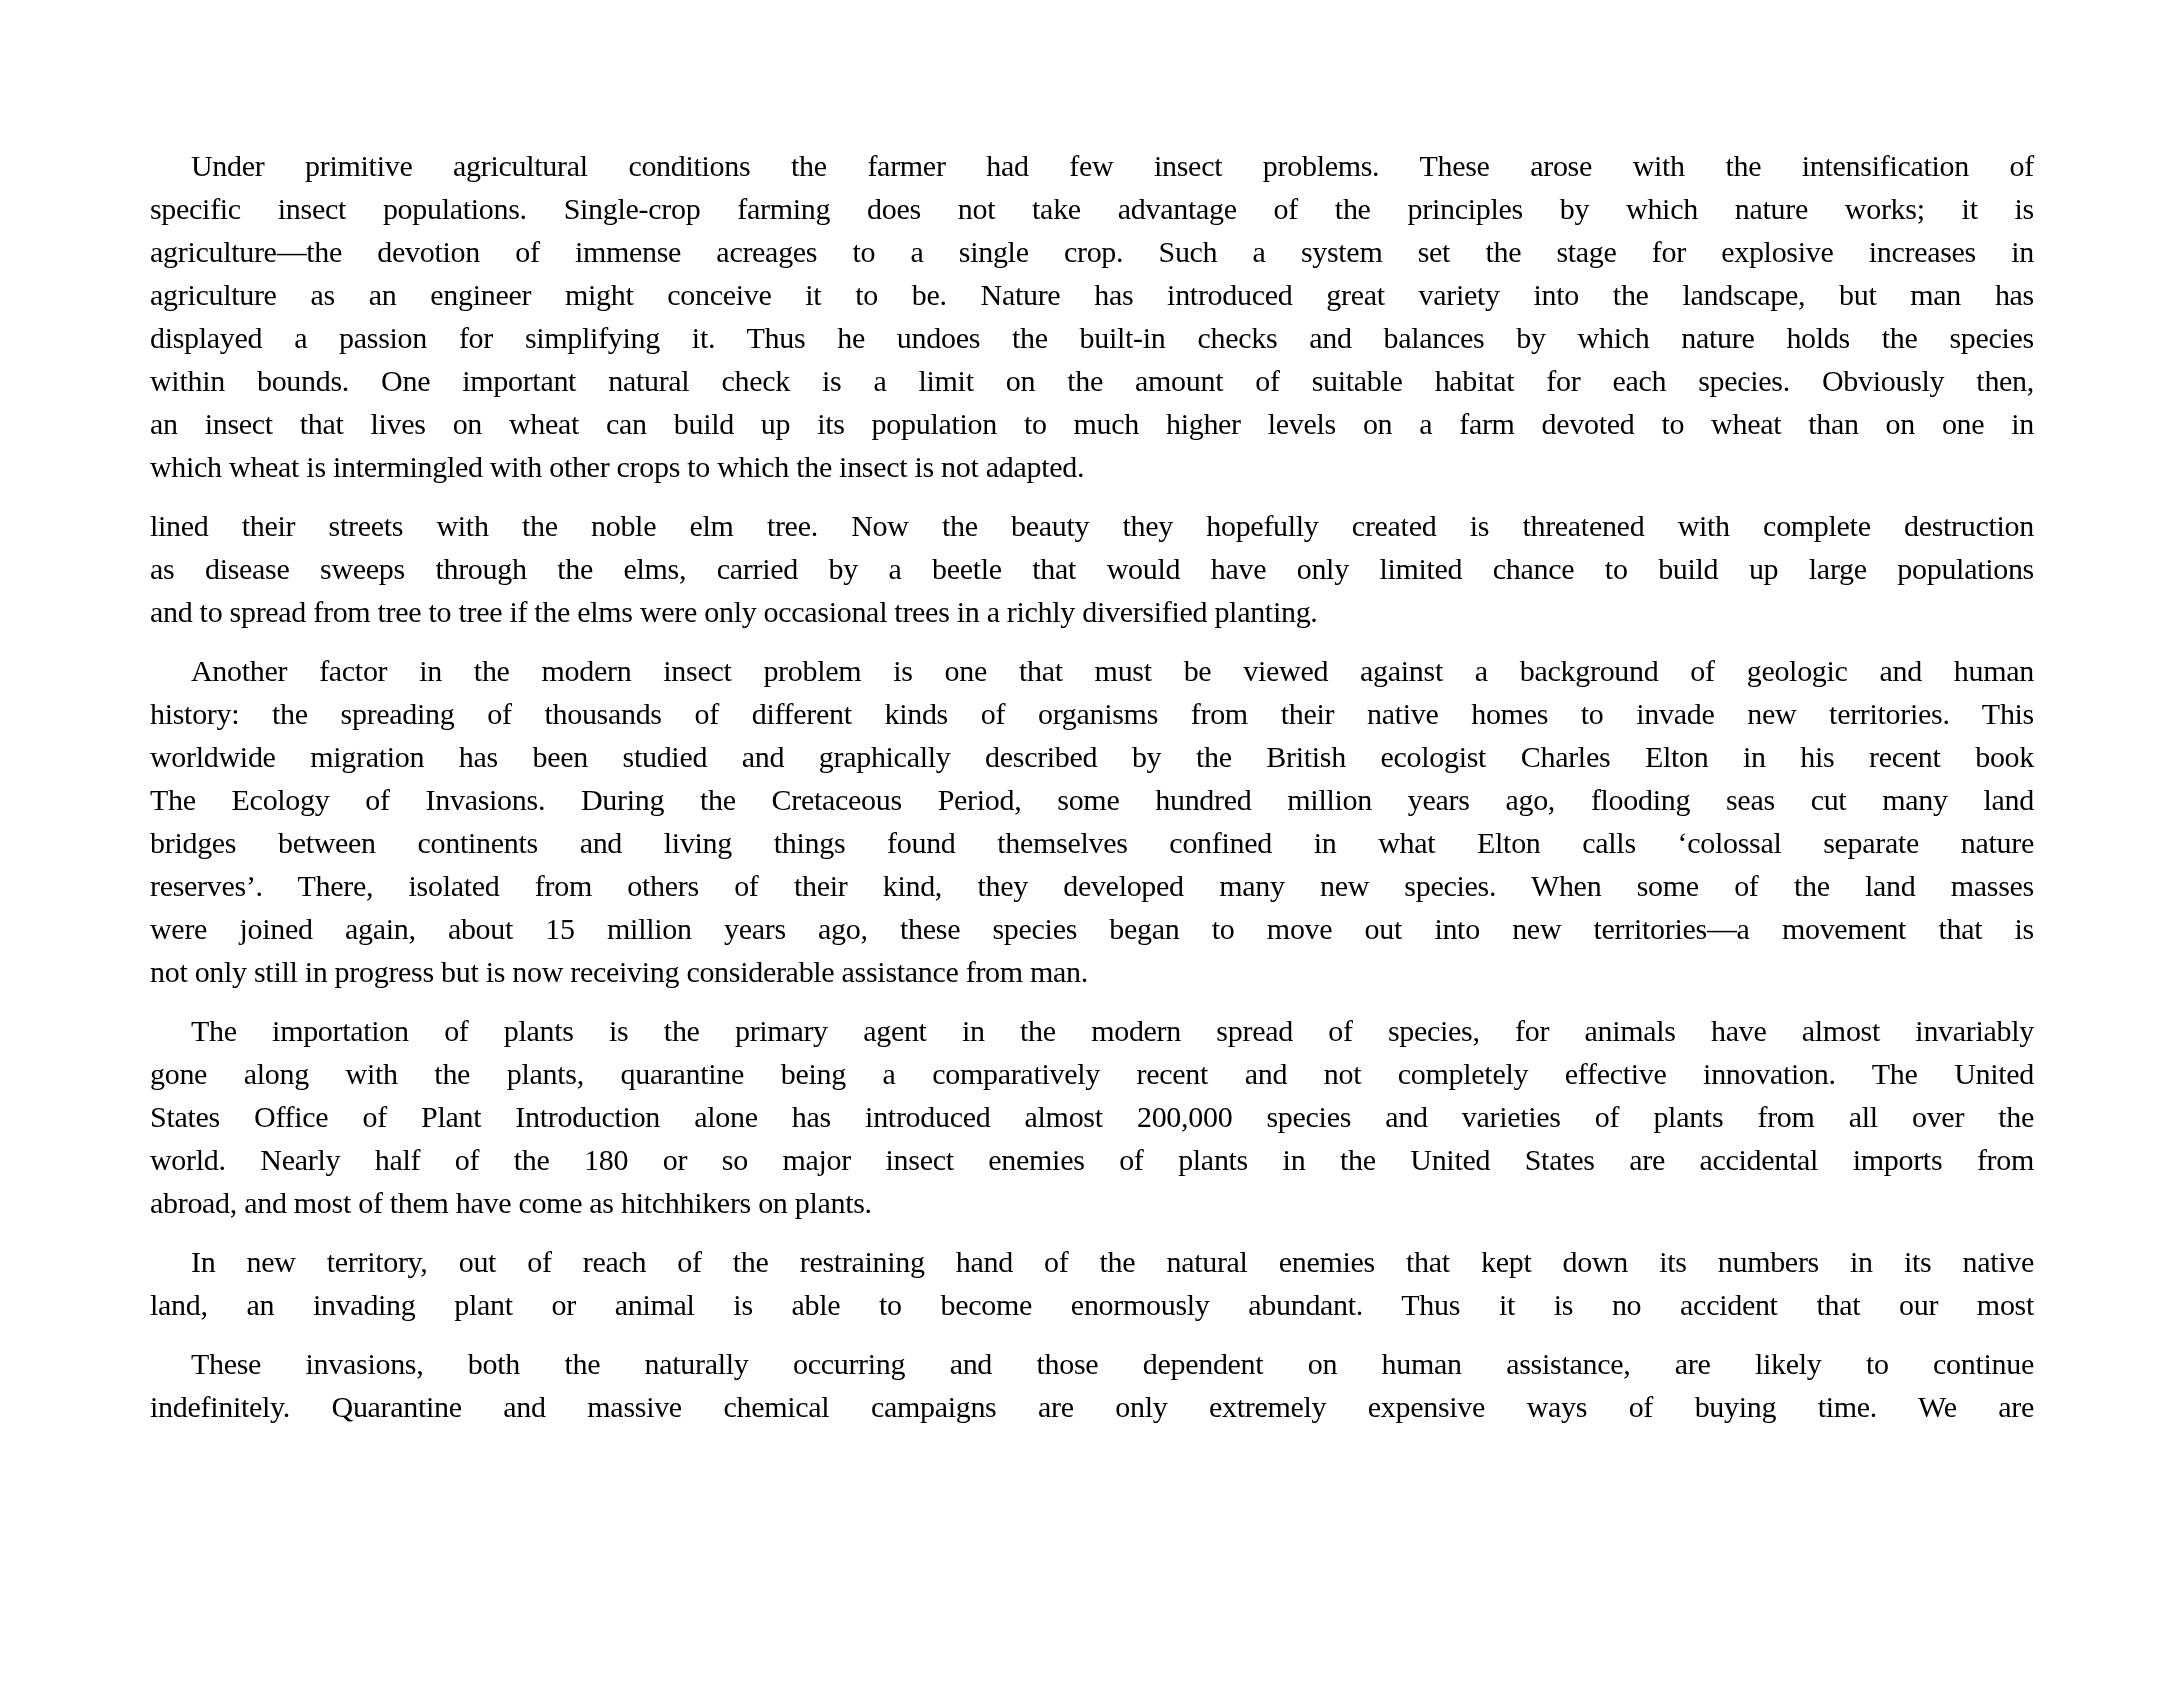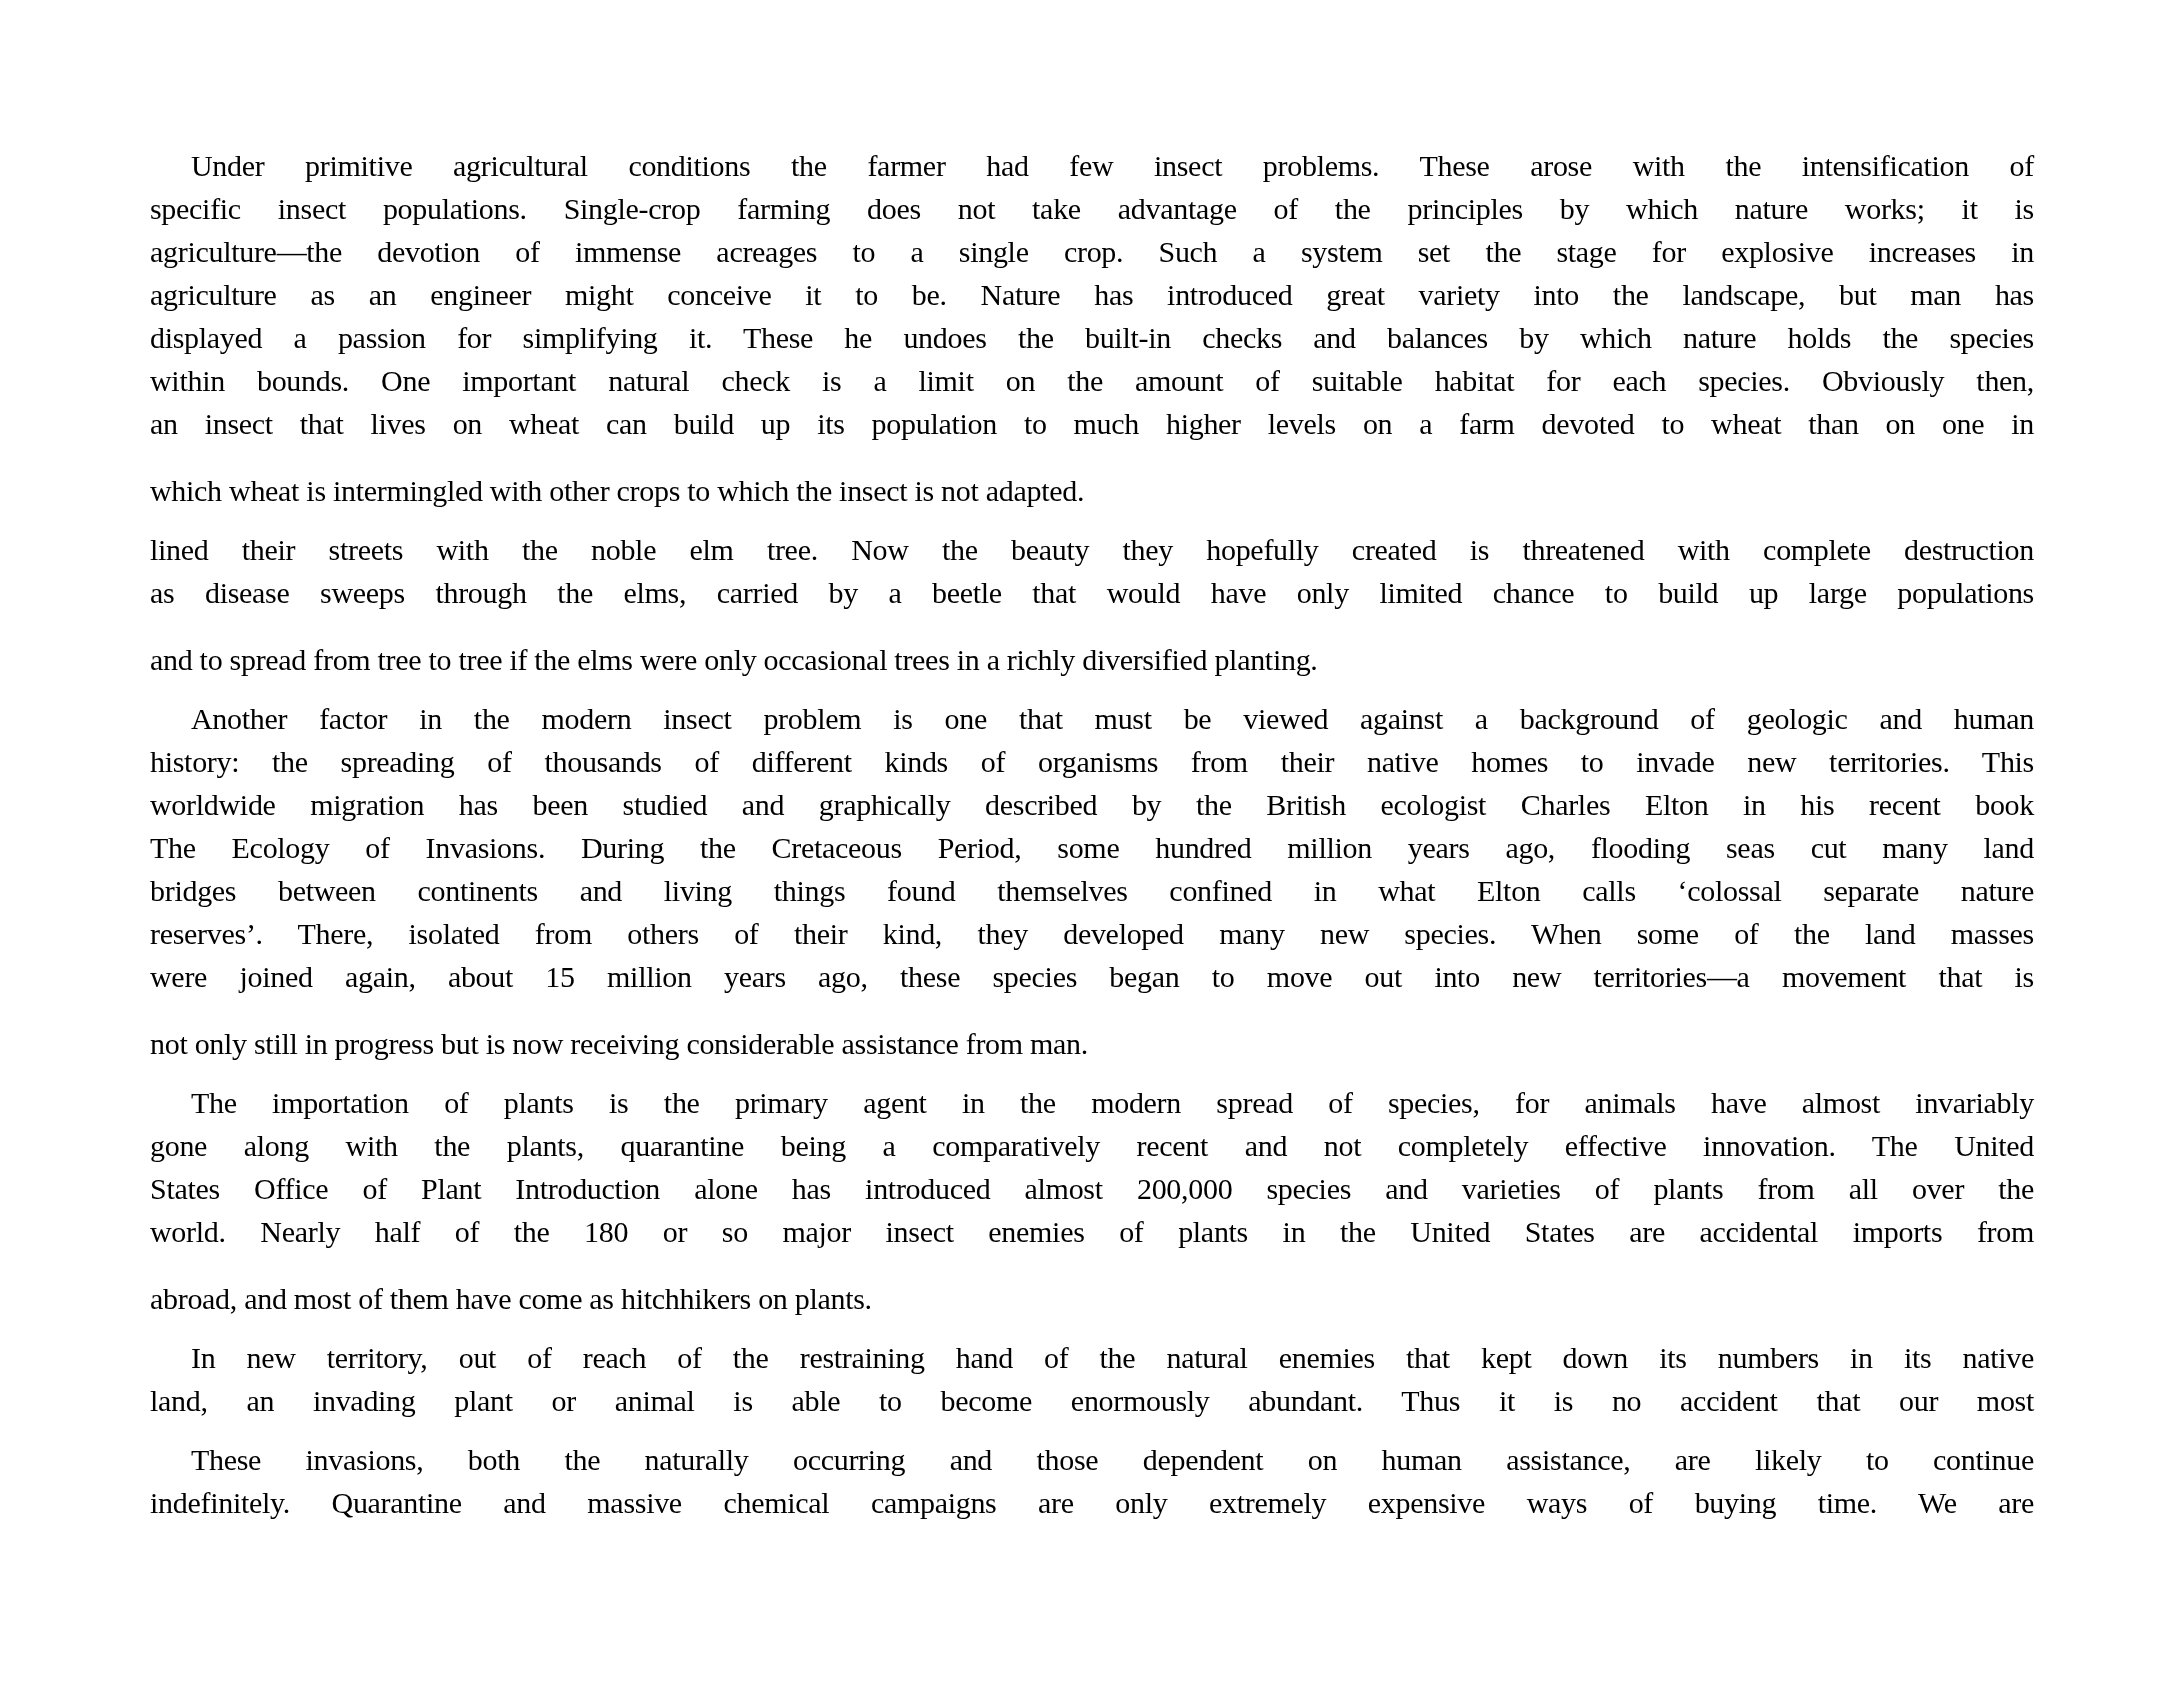--- a/index.html
+++ b/index.html
@@ -21,34 +21,34 @@
     line-height: 43px;
     letter-spacing: -0.3px;
   }
   .para { margin: 0 0 16px 0; }
   .para:last-child { margin-bottom: 8px; }
   .line {
     text-align: justify;
     text-align-last: justify;
   }
   .line.indent { text-indent: 41px; }
-  .line.last-left { text-align-last: left; margin-top: 24px; }
+  .line.last-left { text-align-last: left; }
   .it { }
 </style>
 </head>
 <body>
 
 <div class="page">
   <main class="text-block">
       <div class="para">
         <div class="line indent"><span>Under primitive agricultural conditions the farmer had few insect problems. These arose with the intensification of</span></div>
         <div class="line"><span>specific insect populations. Single-crop farming does not take advantage of the principles by which nature works; it is</span></div>
         <div class="line"><span>agriculture—the devotion of immense acreages to a single crop. Such a system set the stage for explosive increases in</span></div>
         <div class="line"><span>agriculture as an engineer might conceive it to be. Nature has introduced great variety into the landscape, but man has</span></div>
-        <div class="line"><span>displayed a passion for simplifying it. These he undoes the built-in checks and balances by which nature holds the species</span></div>
+        <div class="line"><span>displayed a passion for simplifying it. Thus he undoes the built-in checks and balances by which nature holds the species</span></div>
         <div class="line"><span>within bounds. One important natural check is a limit on the amount of suitable habitat for each species. Obviously then,</span></div>
         <div class="line"><span>an insect that lives on wheat can build up its population to much higher levels on a farm devoted to wheat than on one in</span></div>
         <div class="line last-left"><span>which wheat is intermingled with other crops to which the insect is not adapted.</span></div>
       </div>
       <div class="para">
         <div class="line"><span>lined their streets with the noble elm tree. Now the beauty they hopefully created is threatened with complete destruction</span></div>
         <div class="line"><span>as disease sweeps through the elms, carried by a beetle that would have only limited chance to build up large populations</span></div>
         <div class="line last-left"><span>and to spread from tree to tree if the elms were only occasional trees in a richly diversified planting.</span></div>
       </div>
       <div class="para">

